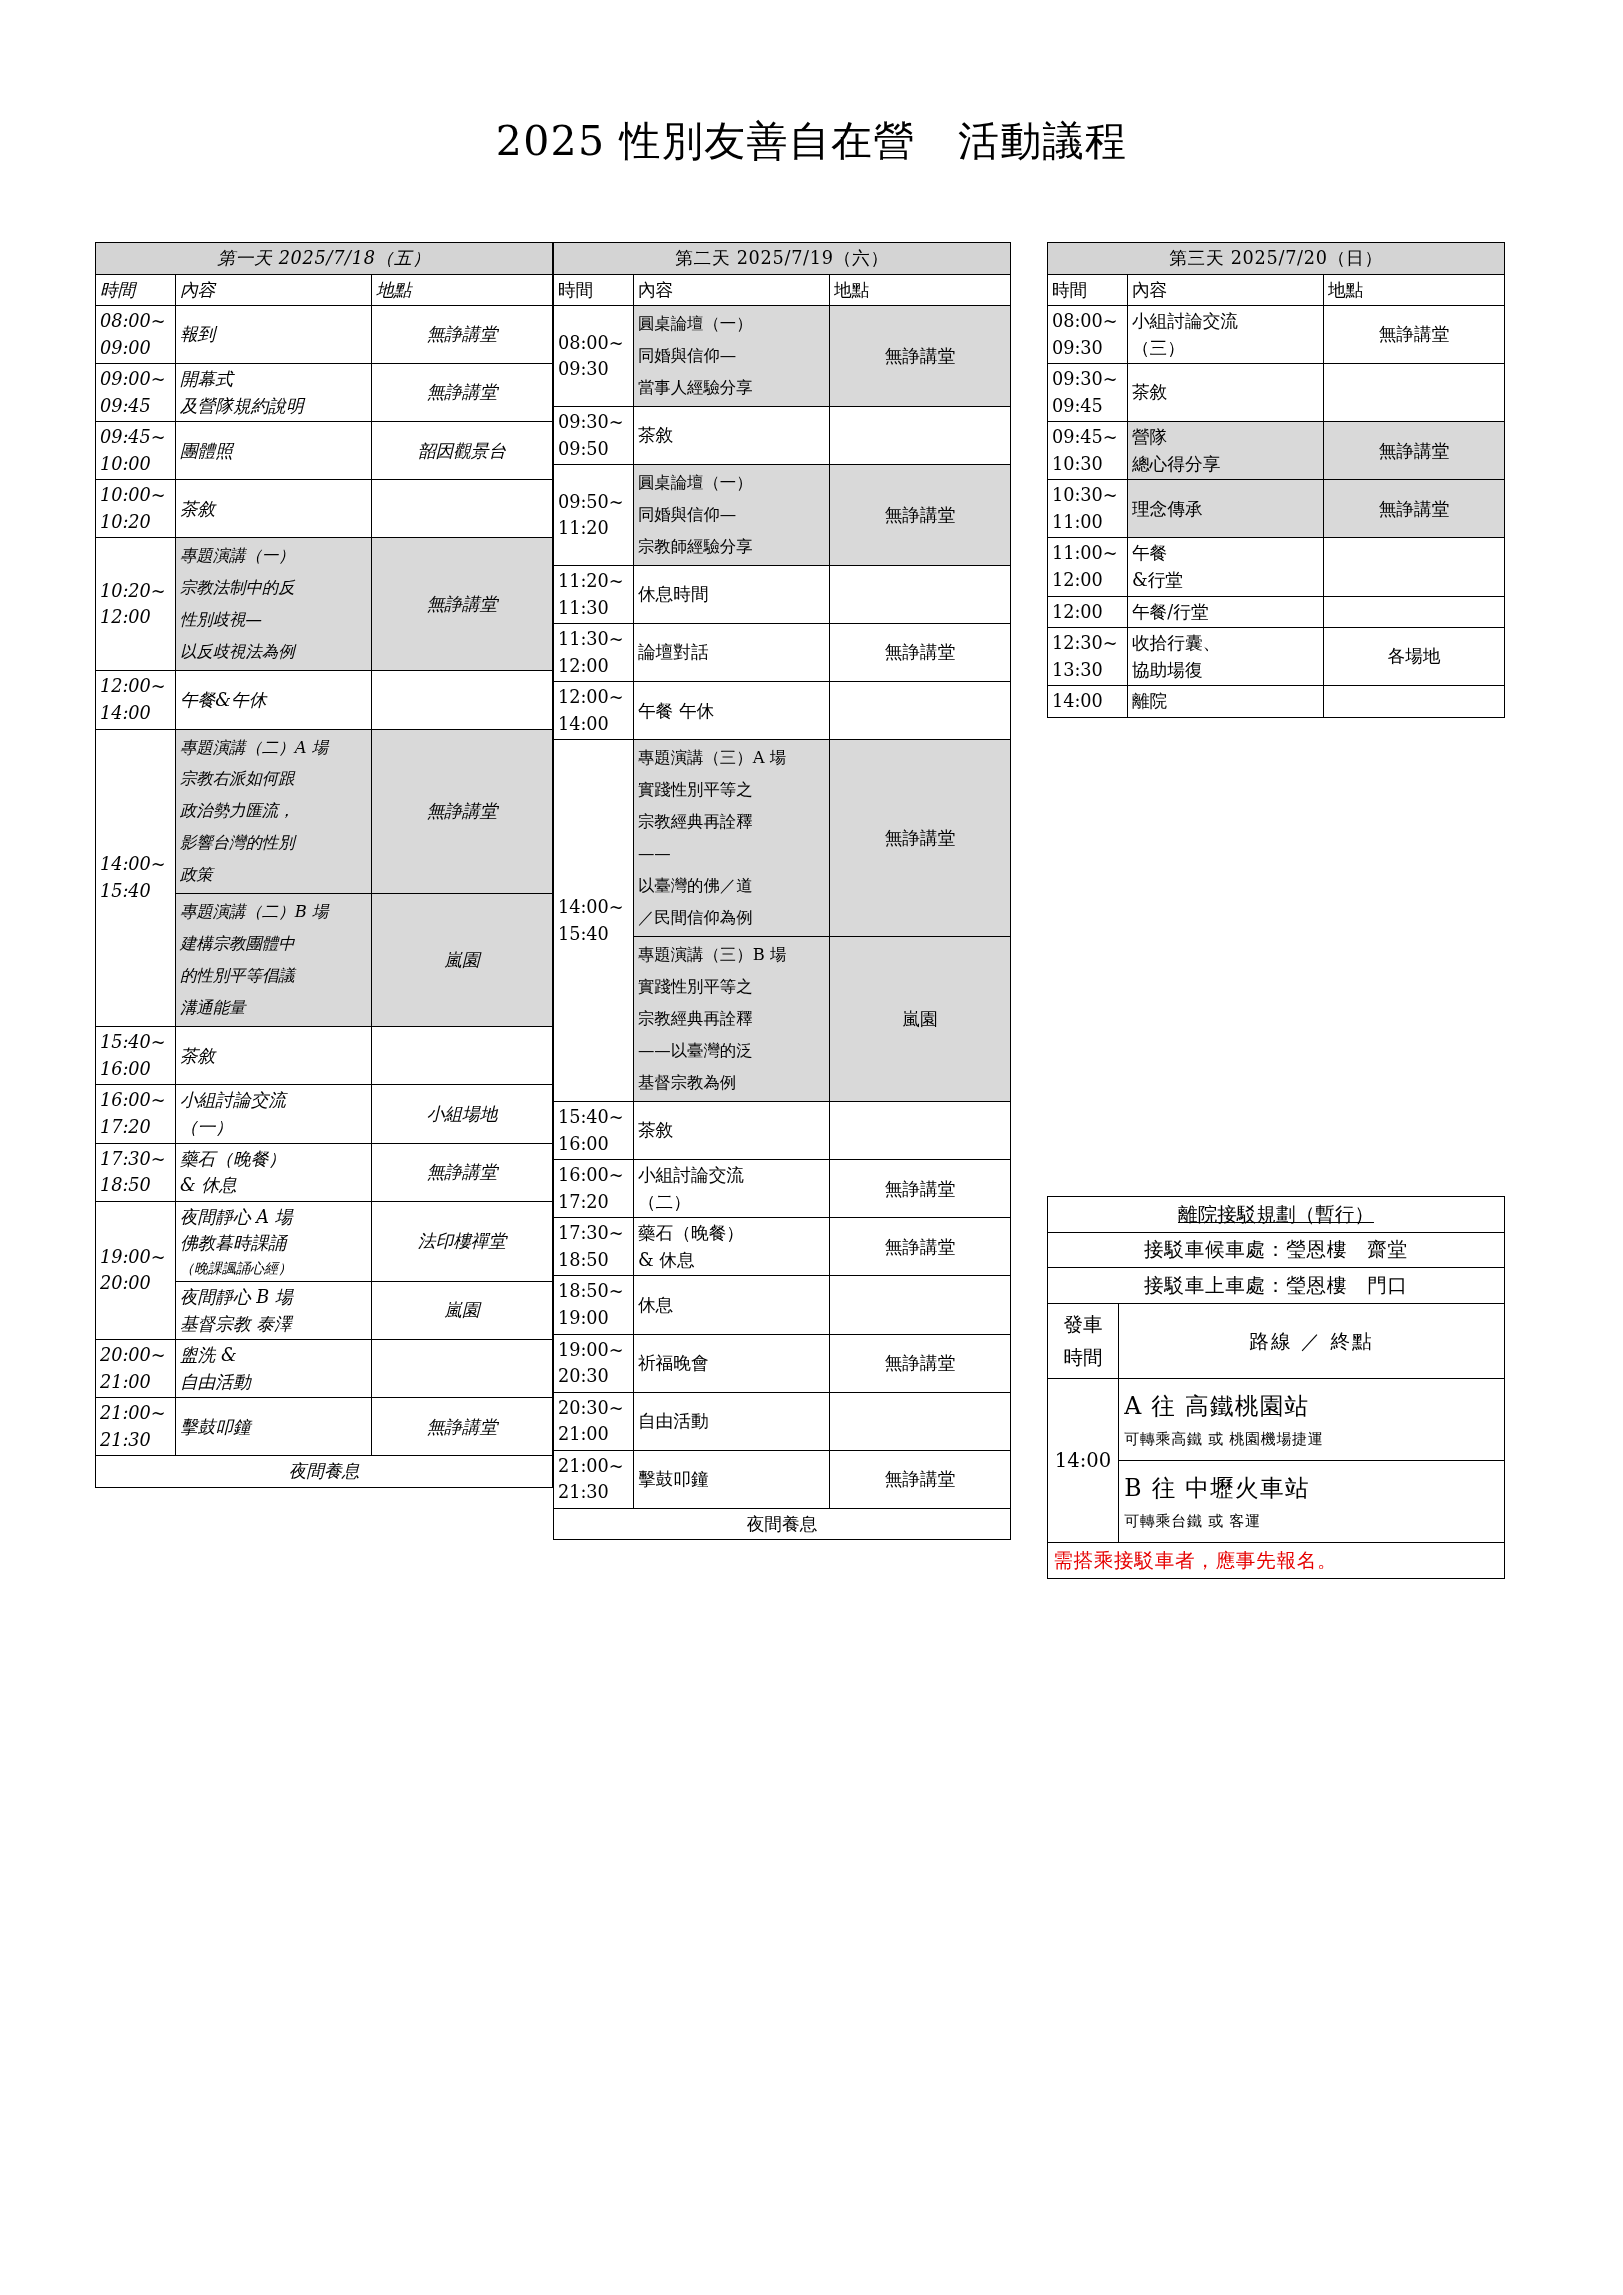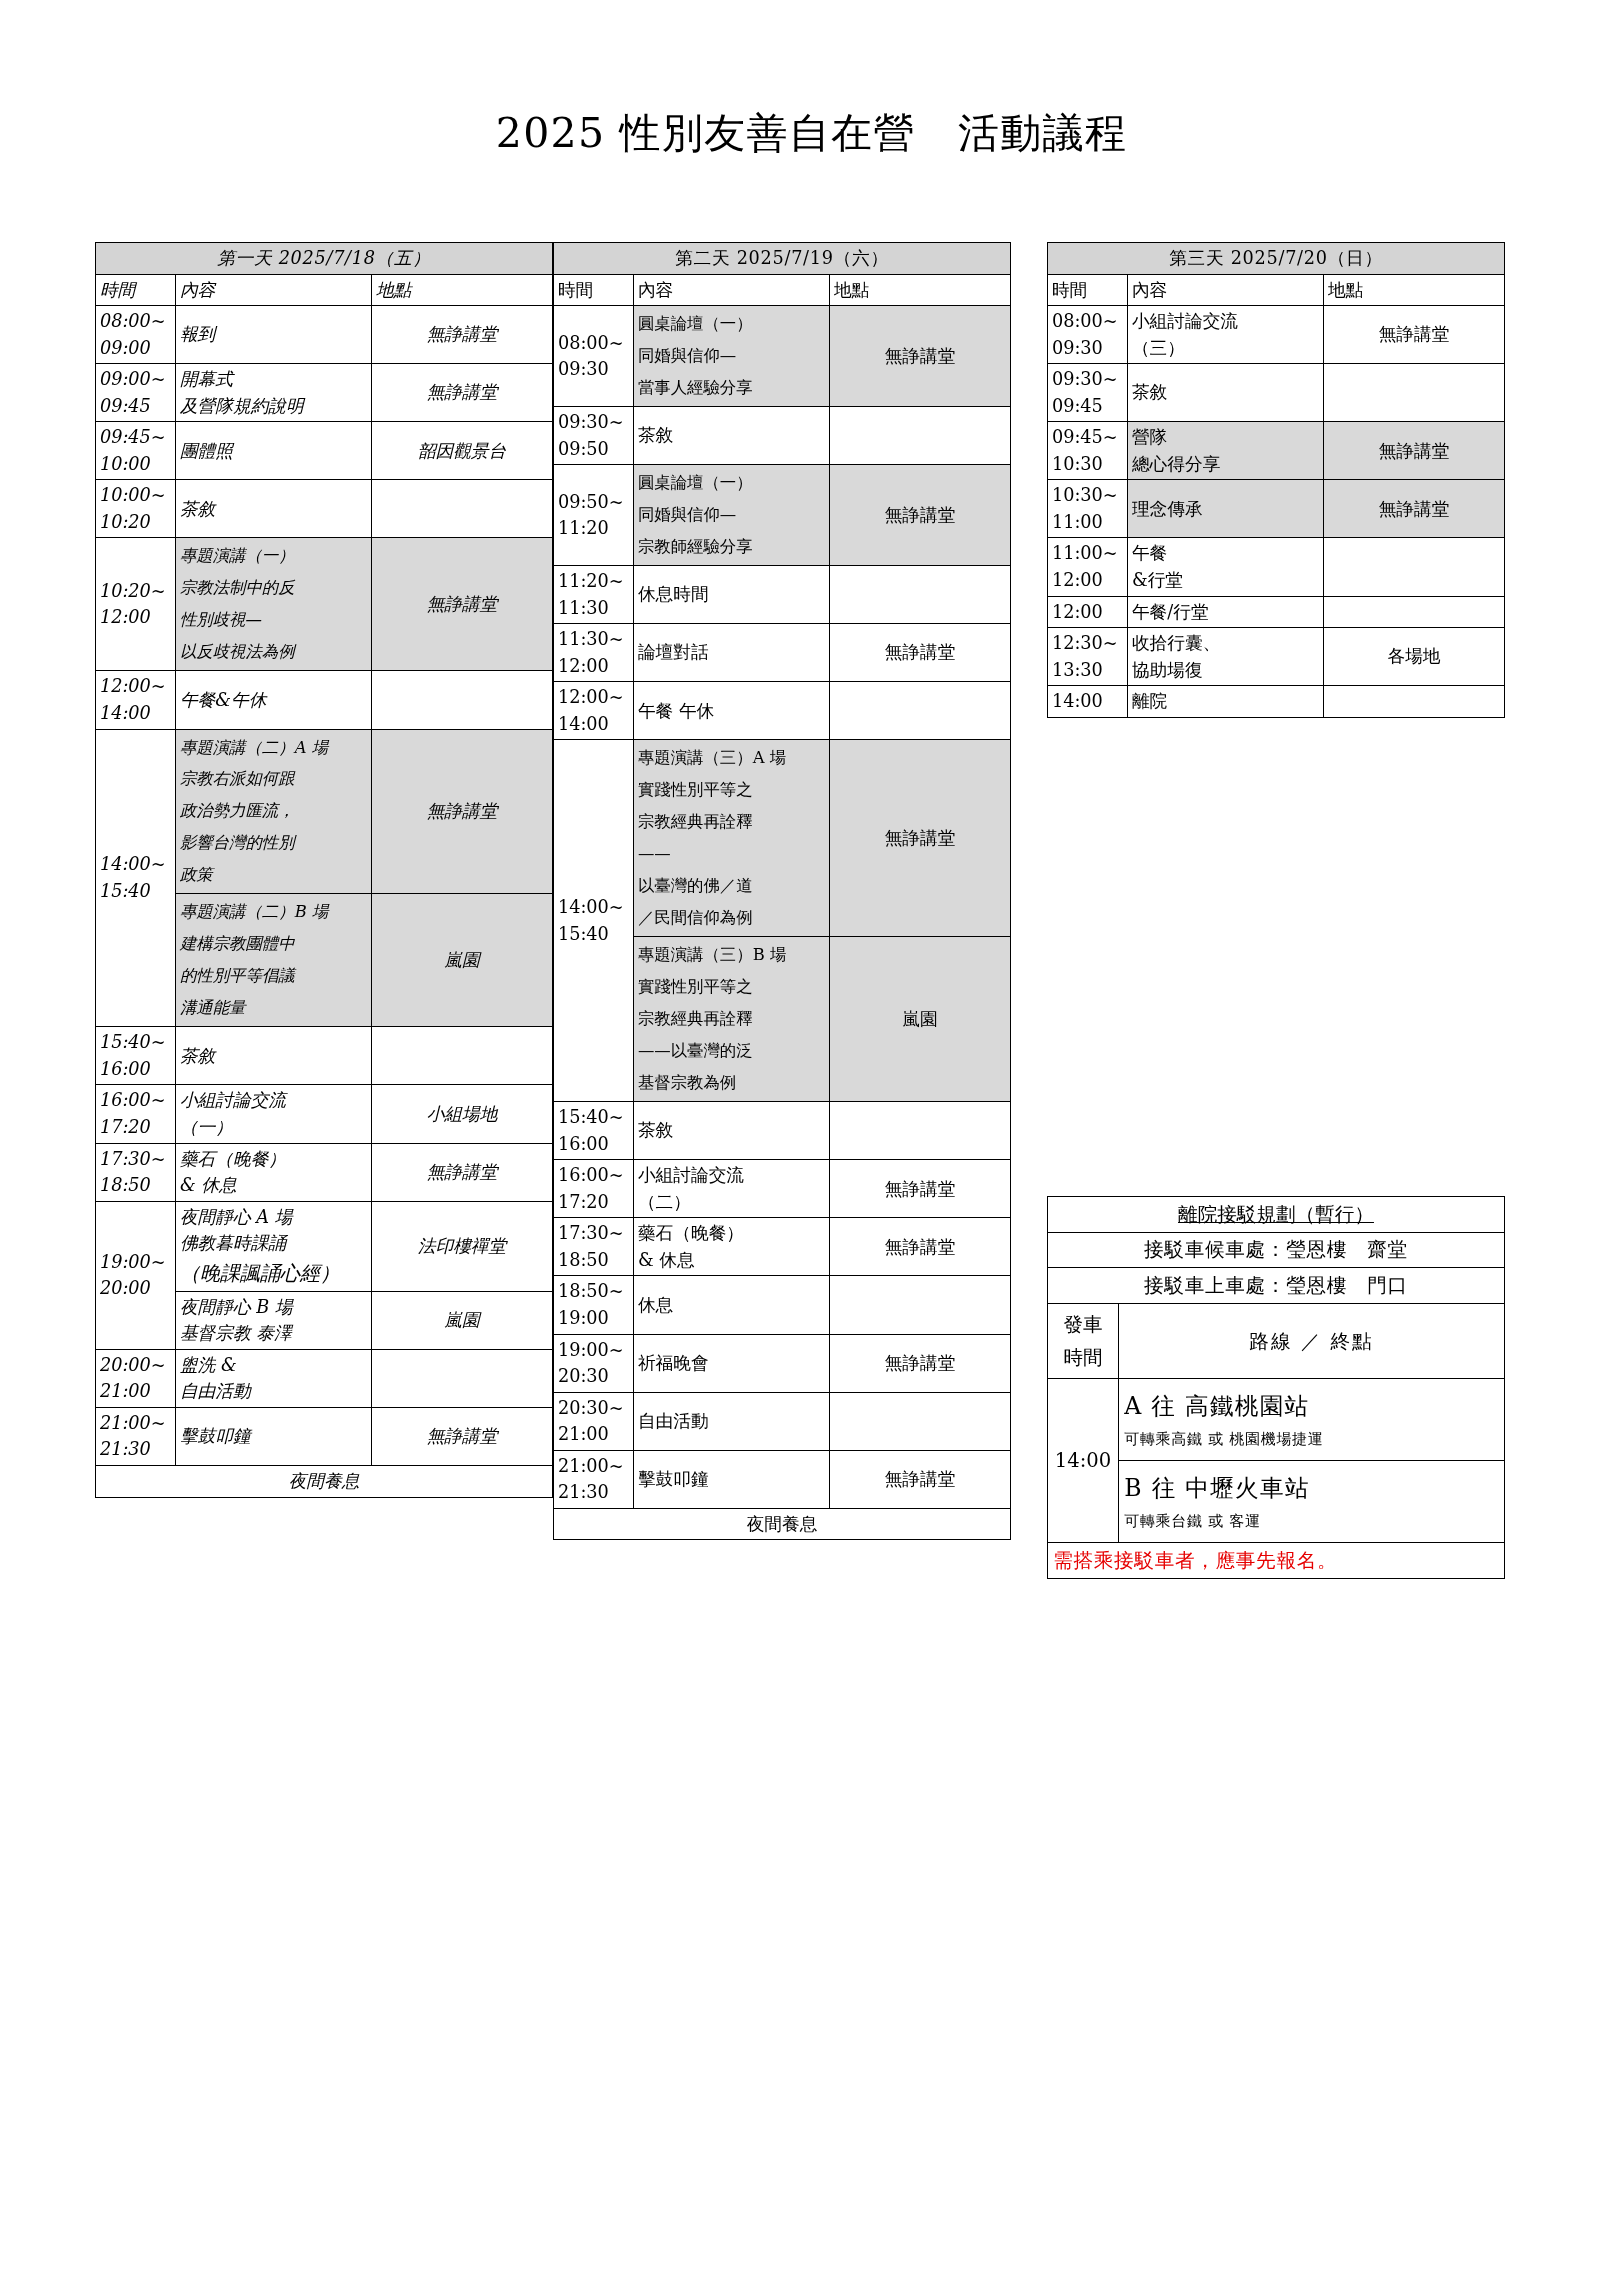--- a/index.html
+++ b/index.html
@@ -15,21 +15,21 @@
     color: #000000;
     position: relative;
     overflow: hidden;
   }
 
   .page {
     position: relative;
     width: 1623px;
     height: 1942px;
     box-sizing: border-box;
-    padding: 0;
+    padding: 8px;
   }
 
   
   .doc-title {
     text-align: center;
     font-size: 41px;
     font-weight: 400;
     letter-spacing: 1.3px;
     padding-top: 111px;
     line-height: 1.1;
@@ -108,21 +108,21 @@
     text-align: center;
     font-size: 19.6px;
   }
   td.shade { background: #d9d9d9; }
   td.full {
     text-align: center;
     font-size: 20px;
     padding: 9.2px 2.6px;
   }
   .sub {
-    font-size: 20px;
+    font-size: 14px;
     display: block;
     line-height: 1.6;
   }
 
   
   .shuttle-wrap {
     margin-top: 478px;
   }
   table.shuttle {
     border-collapse: collapse;

